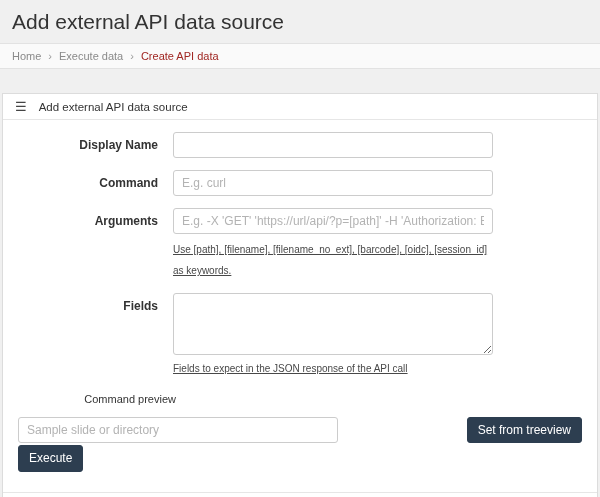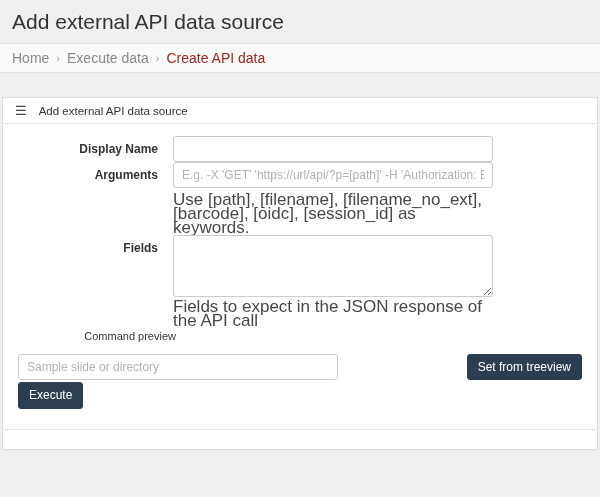--- a/index.html
+++ b/index.html
@@ -18,21 +18,21 @@
     color: #333;
     padding: 10px 12px 9px 12px;
   }
 
   
   .breadcrumb-bar {
     background: #fafafa;
     border-top: 1px solid #e2e2e2;
     border-bottom: 1px solid #e2e2e2;
     padding: 6px 12px;
-    font-size: 14px;
+    font-size: 11px;
     display: flex;
     align-items: center;
     gap: 7px;
   }
   .crumb { color: #8a8a8a; text-decoration: none; cursor: pointer; }
   .crumb.active { color: var(--link-red, #a02622); cursor: default; }
   .sep { color: #9a9a9a; font-size: 11px; }
   .sep::before { content: "›"; }
 
   
@@ -49,21 +49,21 @@
     border-bottom: 1px solid #e6e6e6;
     font-size: 11.5px;
     color: #333;
     min-height: 26px;
   }
   .hamburger { color: #444; font-size: 13px; line-height: 1; }
   .hamburger::before { content: "☰"; }
 
   .panel-body { padding: 12px 15px 10px 15px; }
 
-  .row { display: flex; align-items: flex-start; margin-bottom: 0; }
+  .row { display: flex; align-items: flex-start; margin-bottom: 12px; }
   .lbl {
     width: 140px;
     min-width: 140px;
     text-align: right;
     font-weight: bold;
     font-size: 12px;
     color: #333;
     padding-top: 6px;
     margin-right: 15px;
   }
@@ -80,23 +80,24 @@
     color: #333;
     background: #fff;
     outline: none;
   }
   input::placeholder, textarea::placeholder { color: #b3b3b3; }
   textarea { height: 62px; resize: both; line-height: 1.4; }
 
   .help {
     width: 320px;
     margin-top: 5px;
-    font-size: 17px;
-    line-height: 14px;
+    font-size: 10px;
+    line-height: 21px;
     color: #484848;
+    text-decoration: underline;
   }
   .help.tight { margin-top: 3px; }
 
   .preview-row { margin-bottom: 12px; }
   .preview-lbl {
     width: 158px;
     text-align: right;
     font-weight: normal;
     font-size: 11px;
     color: #333;
@@ -150,20 +151,26 @@
 
   <div class="panel-body">
 
     <div class="row">
       <label class="lbl">Display Name</label>
       <div class="ctrl">
         <input type="text" style="">
       </div>
     </div>
 
+    <div class="row">
+      <label class="lbl">Command</label>
+      <div class="ctrl">
+        <input type="text" placeholder="E.g. curl" style="">
+      </div>
+    </div>
 
     <div class="row">
       <label class="lbl">Arguments</label>
       <div class="ctrl">
         <input type="text" placeholder="E.g. -X 'GET' 'https://url/api/?p=[path]' -H 'Authorization: Bearer [oidc]' -H 'acce" style="">
         <div class="help">Use [path], [filename], [filename_no_ext], [barcode], [oidc], [session_id] as keywords.</div>
       </div>
     </div>
 
     <div class="row">

